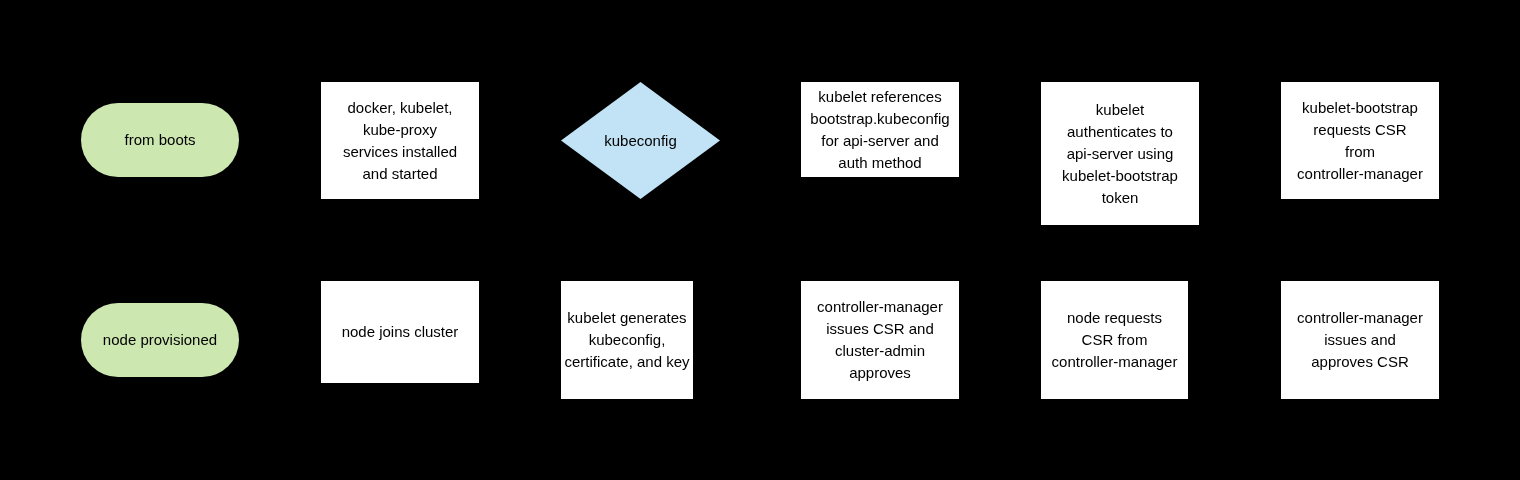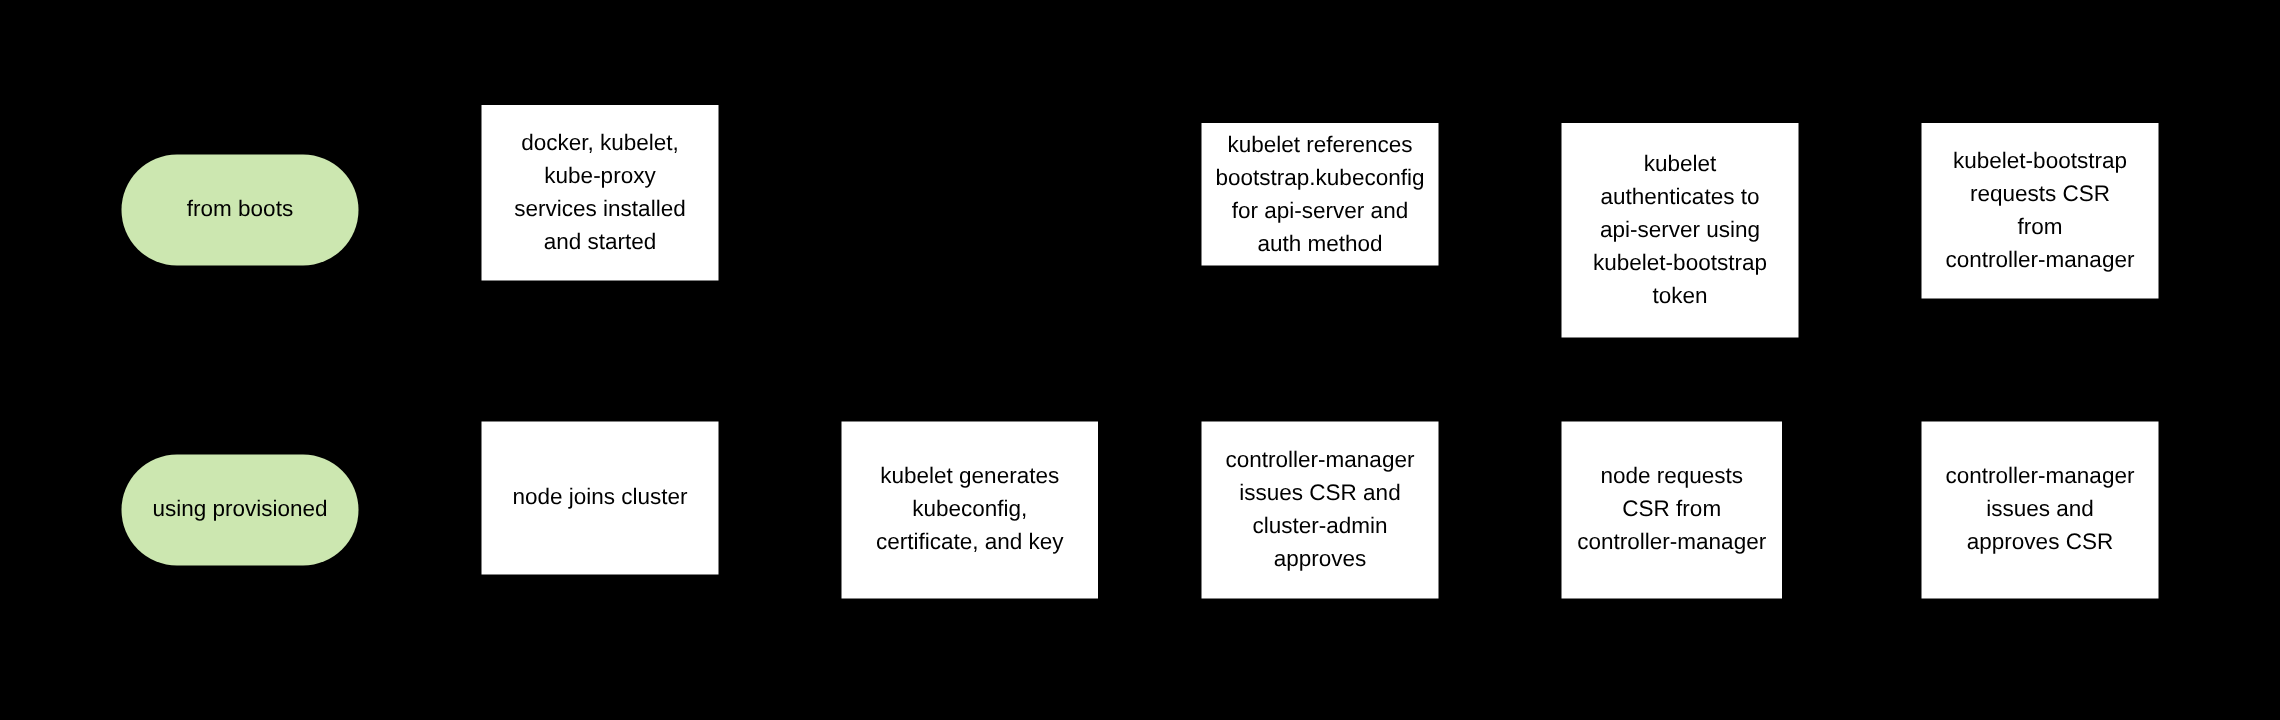--- a/index.html
+++ b/index.html
@@ -70,27 +70,31 @@
 </style>
 </head>
 <body>
 
 <div id="canvas">
 
   <div class="node shape-pill" style="left:81px; top:103px; width:158px; height:74px;">
     <span class="label">from boots</span>
   </div>
 
-  <div class="node shape-box" style="left:321px; top:70px; width:158px; height:117px;justify-content:flex-end;">
+  <div class="node shape-box" style="left:321px; top:82px; width:158px; height:117px;justify-content:flex-end;">
     <span class="label">docker, kubelet,
 kube-proxy
 services installed
 and started</span>
   </div>
 
+  <div class="node shape-diamond" style="left:561px; top:82px; width:159px; height:117px;">
+    <span class="diamond-fill"></span>
+    <span class="label">kubeconfig</span>
+  </div>
 
   <div class="node shape-box overflow" style="left:801px; top:82px; width:158px; height:95px;">
     <span class="label">kubelet references
 bootstrap.kubeconfig
 for api-server and
 auth method</span>
   </div>
 
   <div class="node shape-box" style="left:1041px; top:82px; width:158px; height:143px;">
     <span class="label">kubelet
@@ -101,28 +105,28 @@
   </div>
 
   <div class="node shape-box" style="left:1281px; top:82px; width:158px; height:117px;">
     <span class="label">kubelet-bootstrap
 requests CSR
 from
 controller-manager</span>
   </div>
 
   <div class="node shape-pill overflow" style="left:81px; top:303px; width:158px; height:74px;">
-    <span class="label">using provisioned</span>
+    <span class="label">node provisioned</span>
   </div>
 
   <div class="node shape-box" style="left:321px; top:281px; width:158px; height:102px;">
     <span class="label">node joins cluster</span>
   </div>
 
-  <div class="node shape-box" style="left:561px; top:281px; width:171px; height:118px;">
+  <div class="node shape-box" style="left:561px; top:281px; width:132px; height:118px;">
     <span class="label">kubelet generates
 kubeconfig,
 certificate, and key</span>
   </div>
 
   <div class="node shape-box" style="left:801px; top:281px; width:158px; height:118px;">
     <span class="label">controller-manager
 issues CSR and
 cluster-admin
 approves</span>

